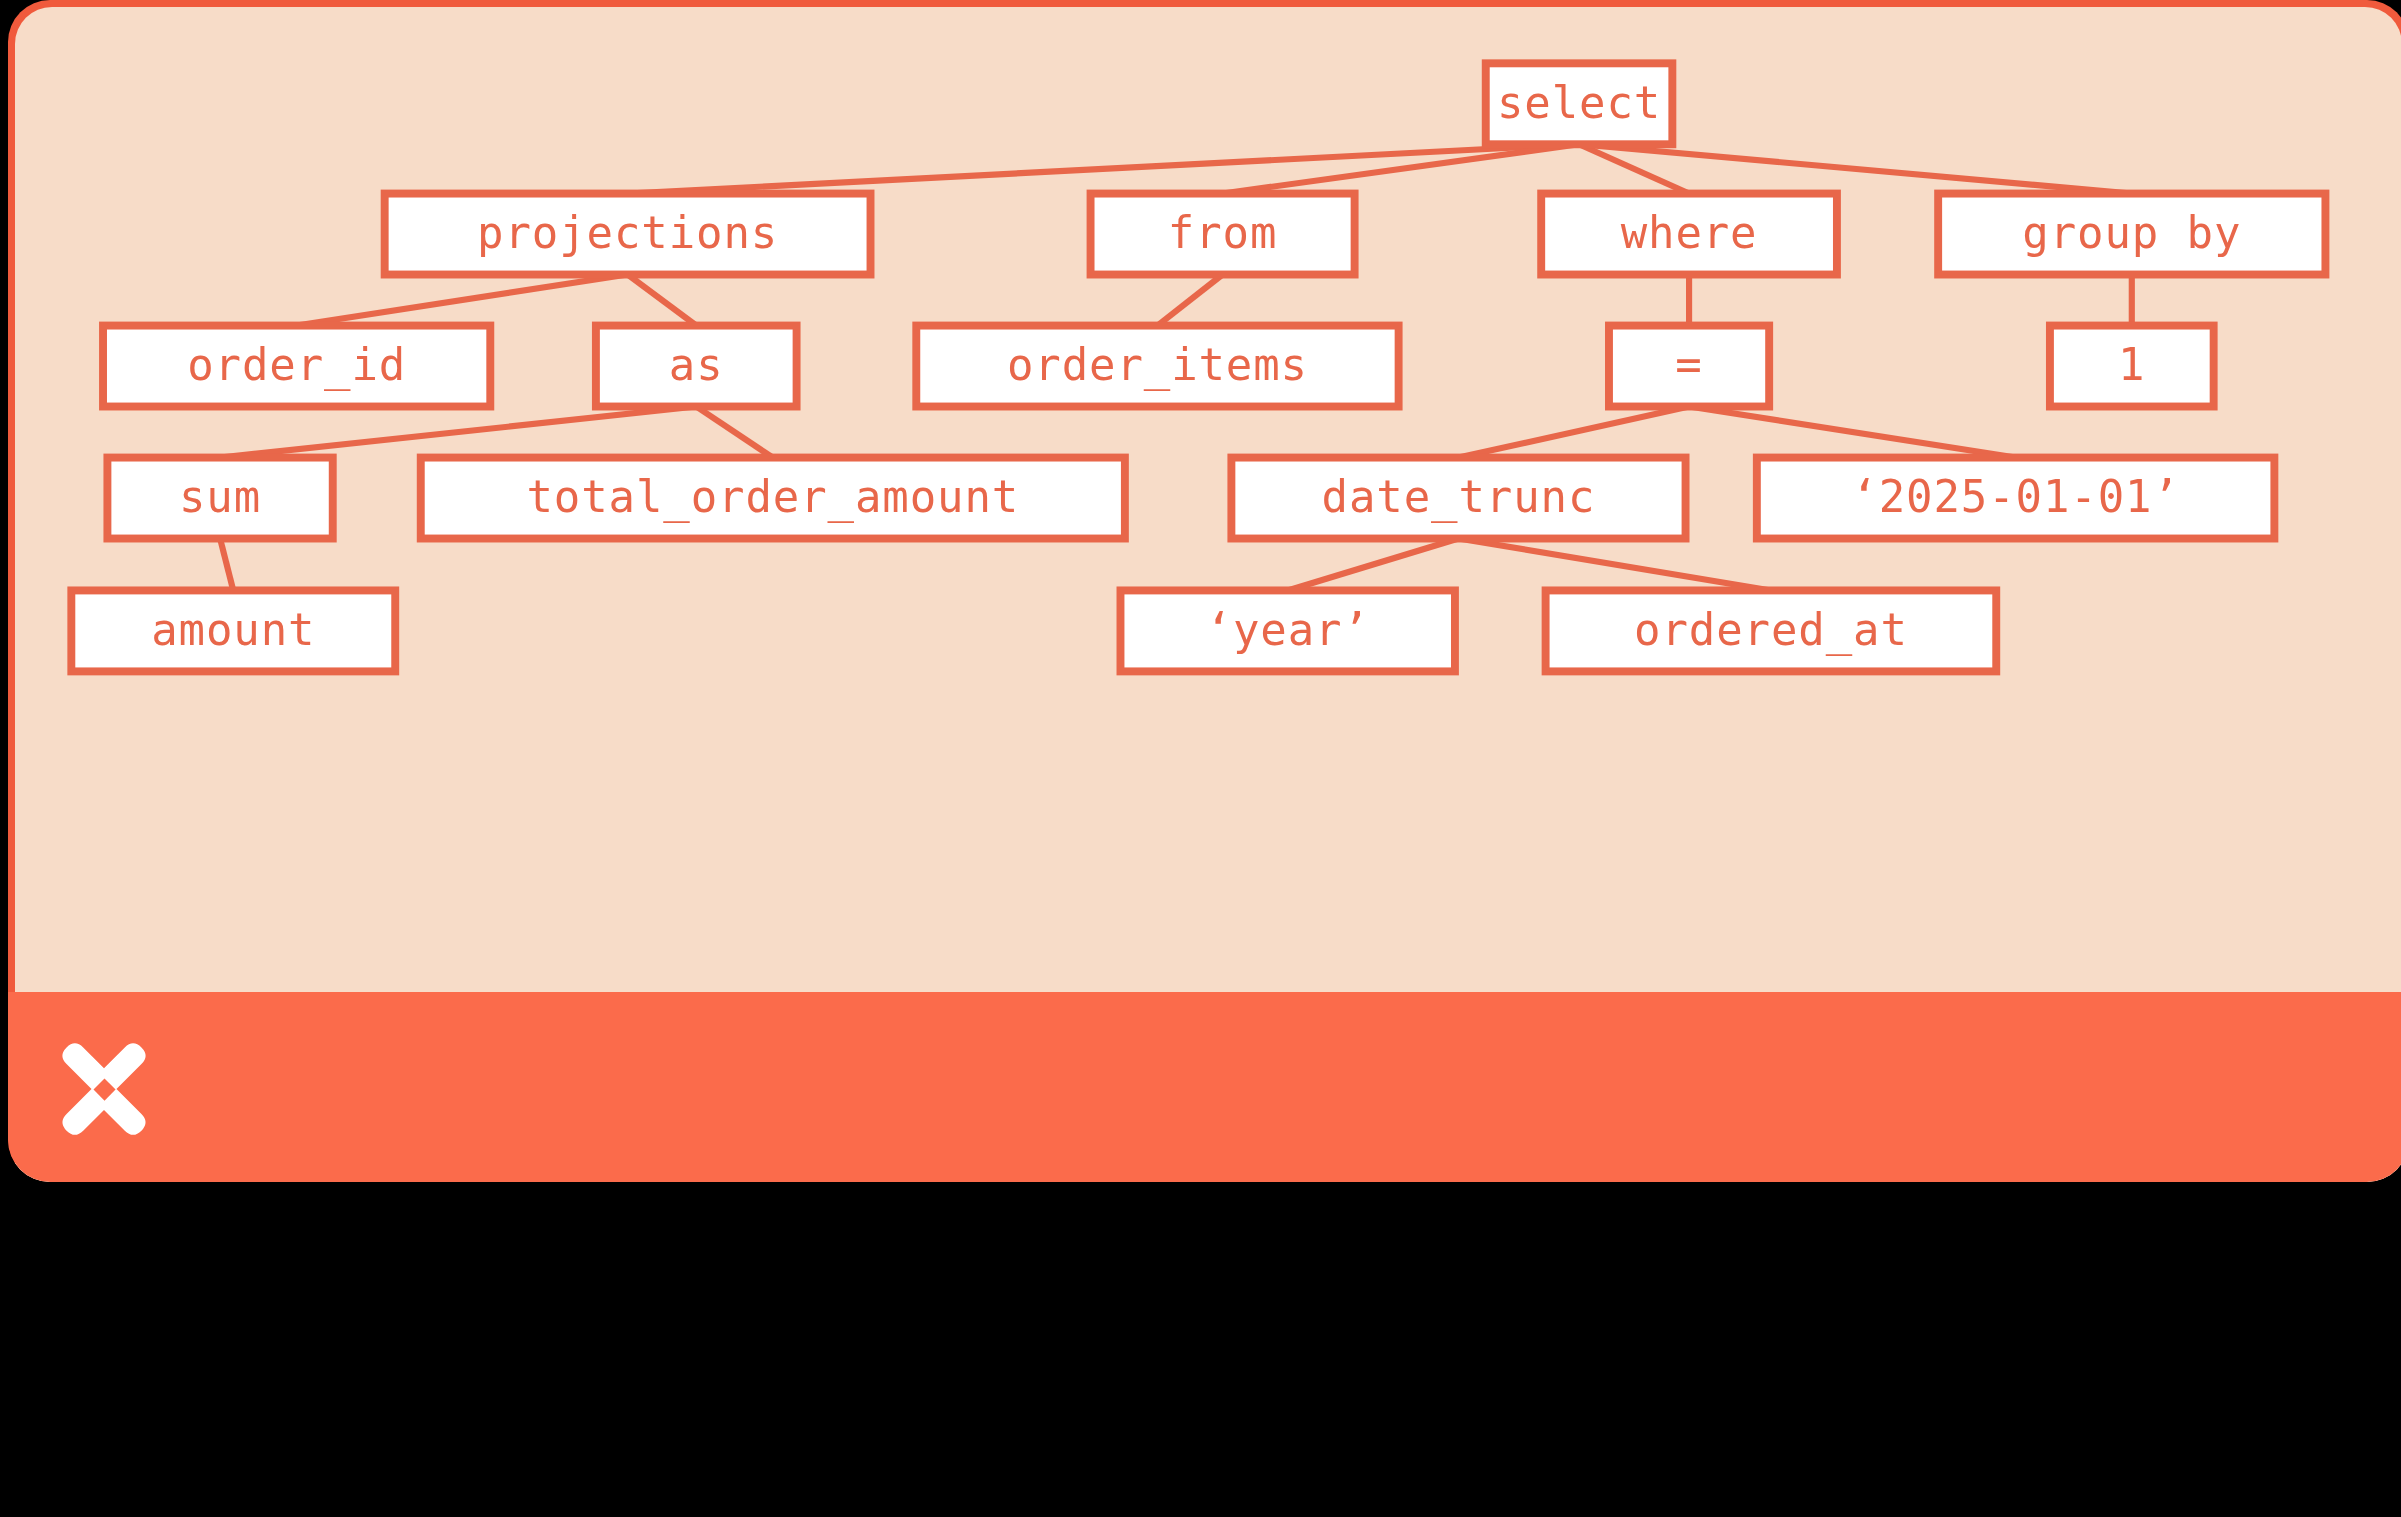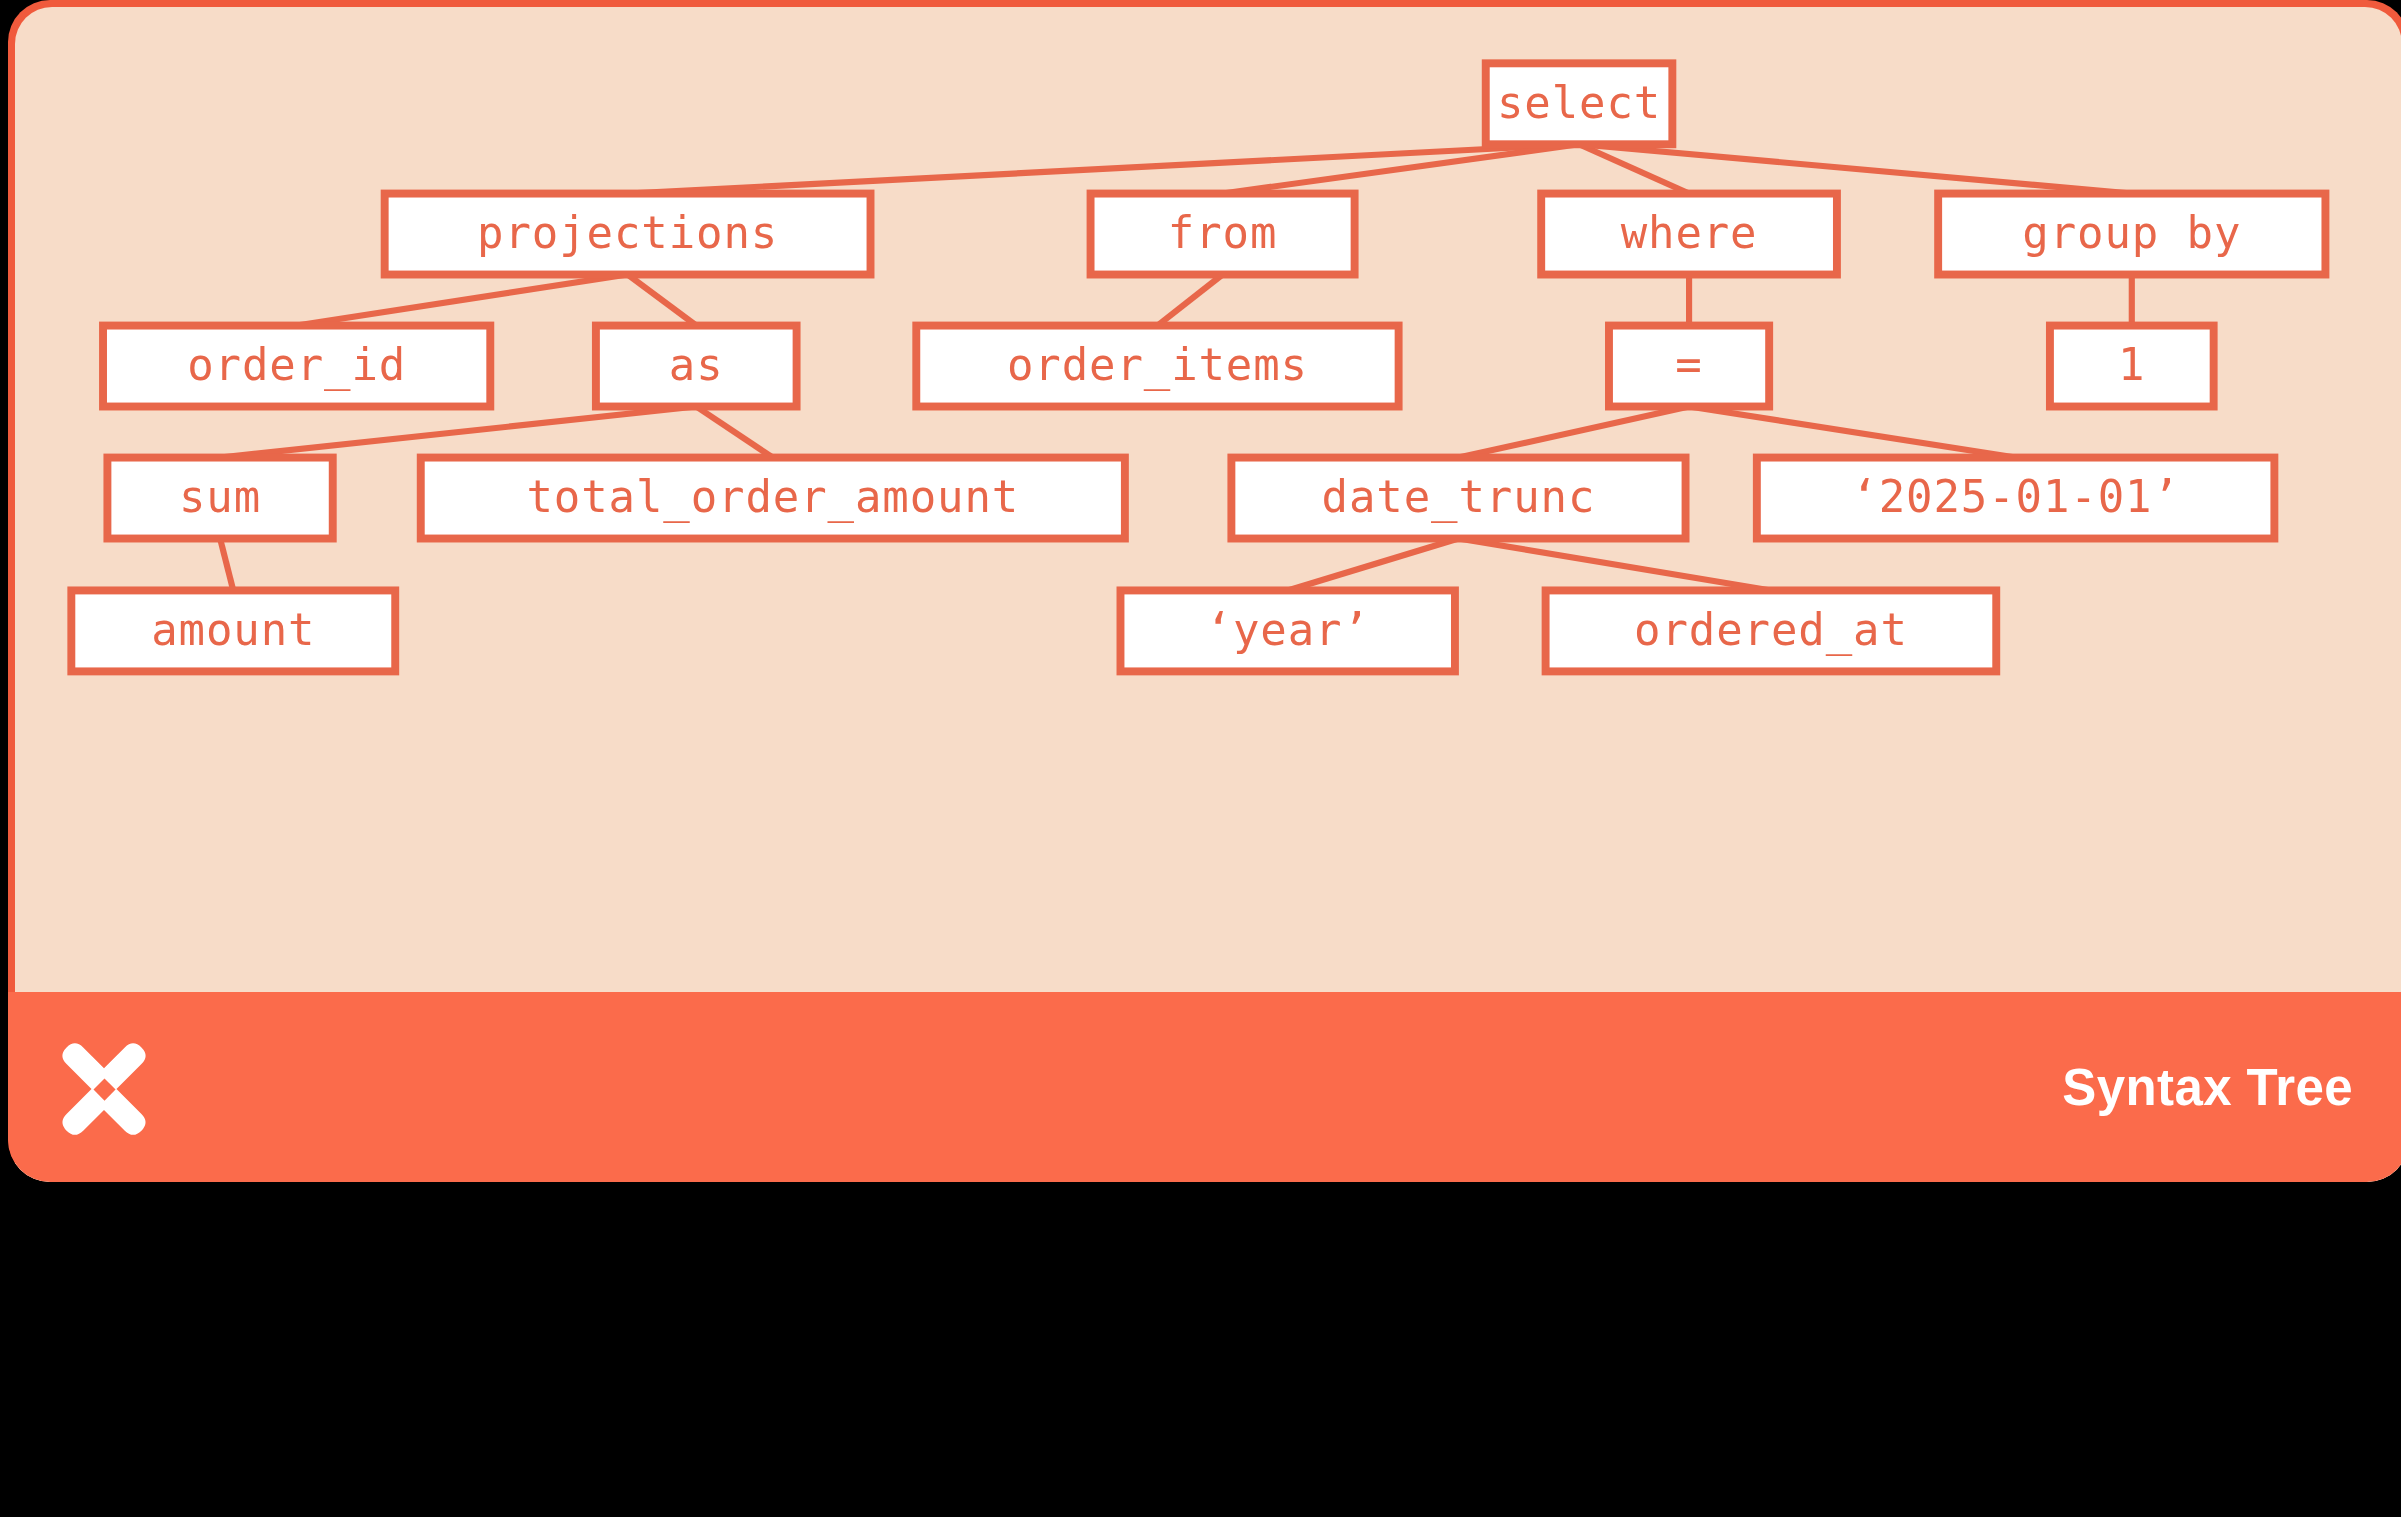--- a/index.html
+++ b/index.html
@@ -155,17 +155,16 @@
           </g>
         </g>
     </svg>
   </div>
 
   <div id="footer">
     <svg id="brand-logo" viewBox="0 0 100 100">
       <path d="M14 22 Q6 14 14 6 Q22 -2 30 6 L50 26 L70 6 Q78 -2 86 6 Q94 14 86 22 L62 46 L86 70 Q94 78 86 86 Q78 94 70 86 L50 66 L30 86 Q22 94 14 86 Q6 78 14 70 L38 46 Z" fill="#FFFFFF" transform="translate(0,6)"></path>
       <rect x="43" y="45" width="15" height="15" fill="#FB6B4B" transform="rotate(45 50.5 52.5)"></rect>
     </svg>
-    <div id="footer-title">Syntax Tree</div>
   </div>
 
 </div>
 
 
 </body></html>

